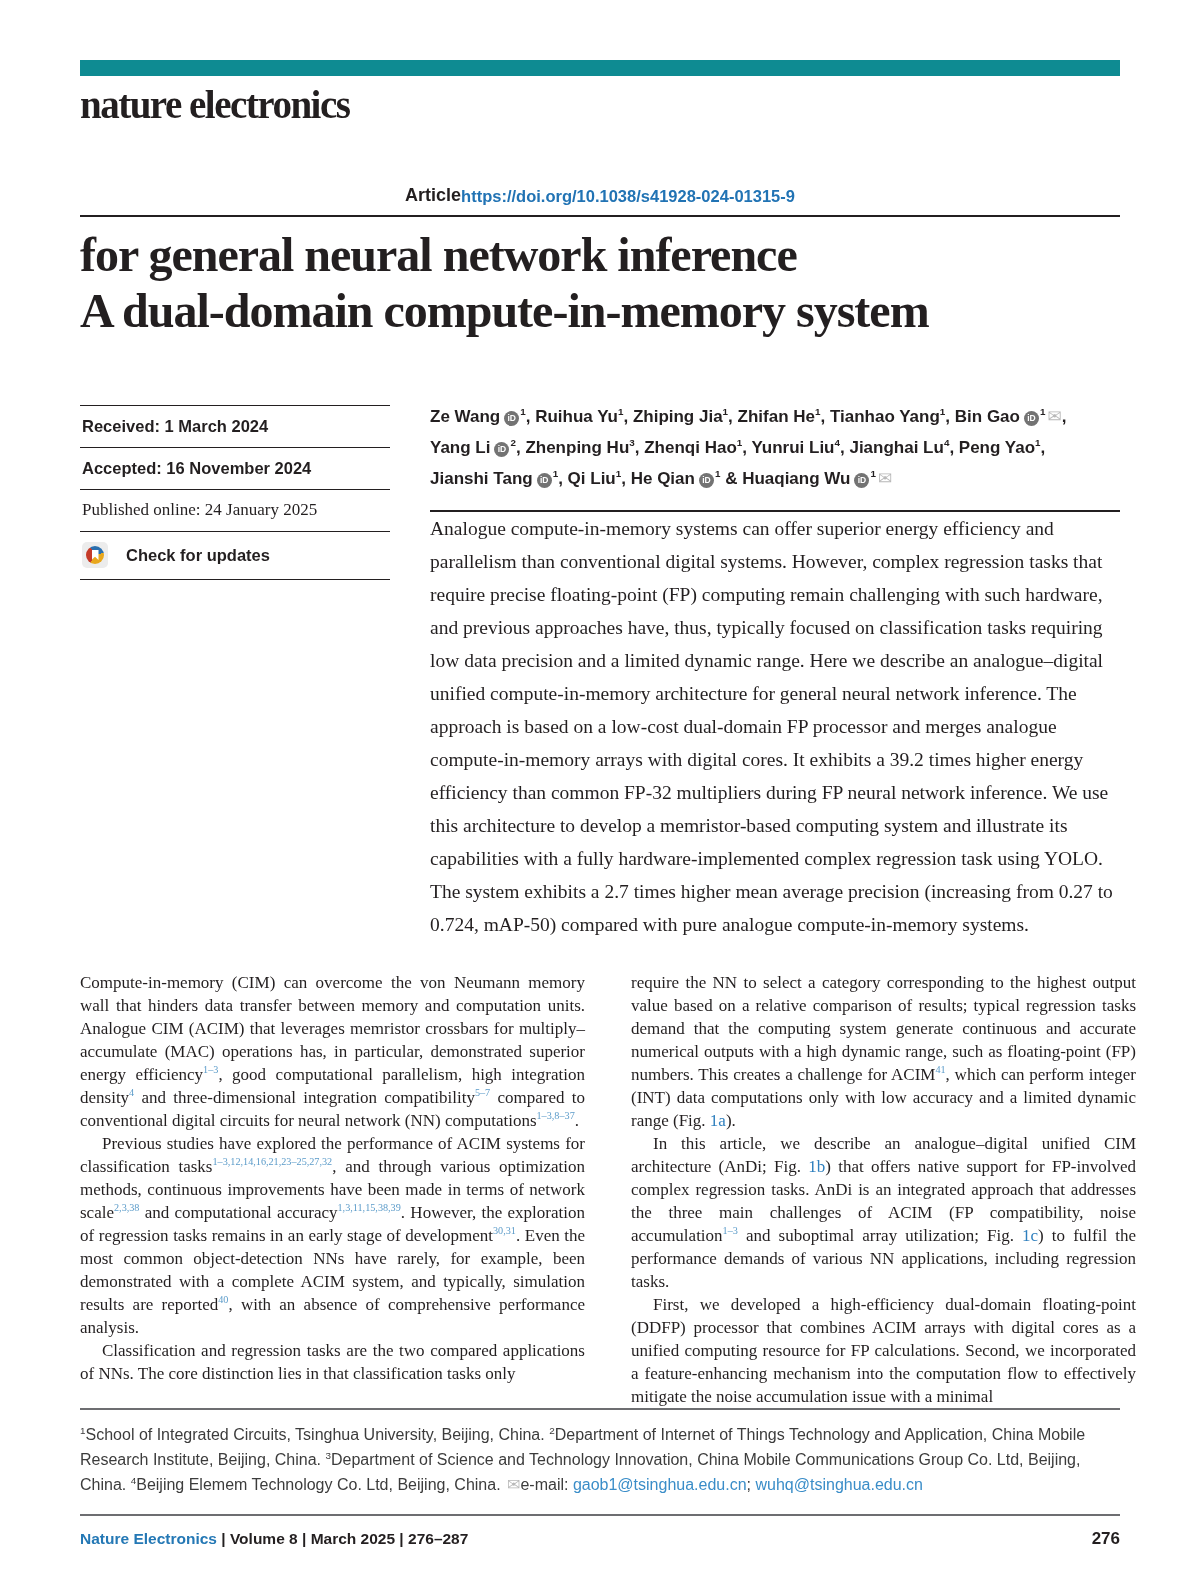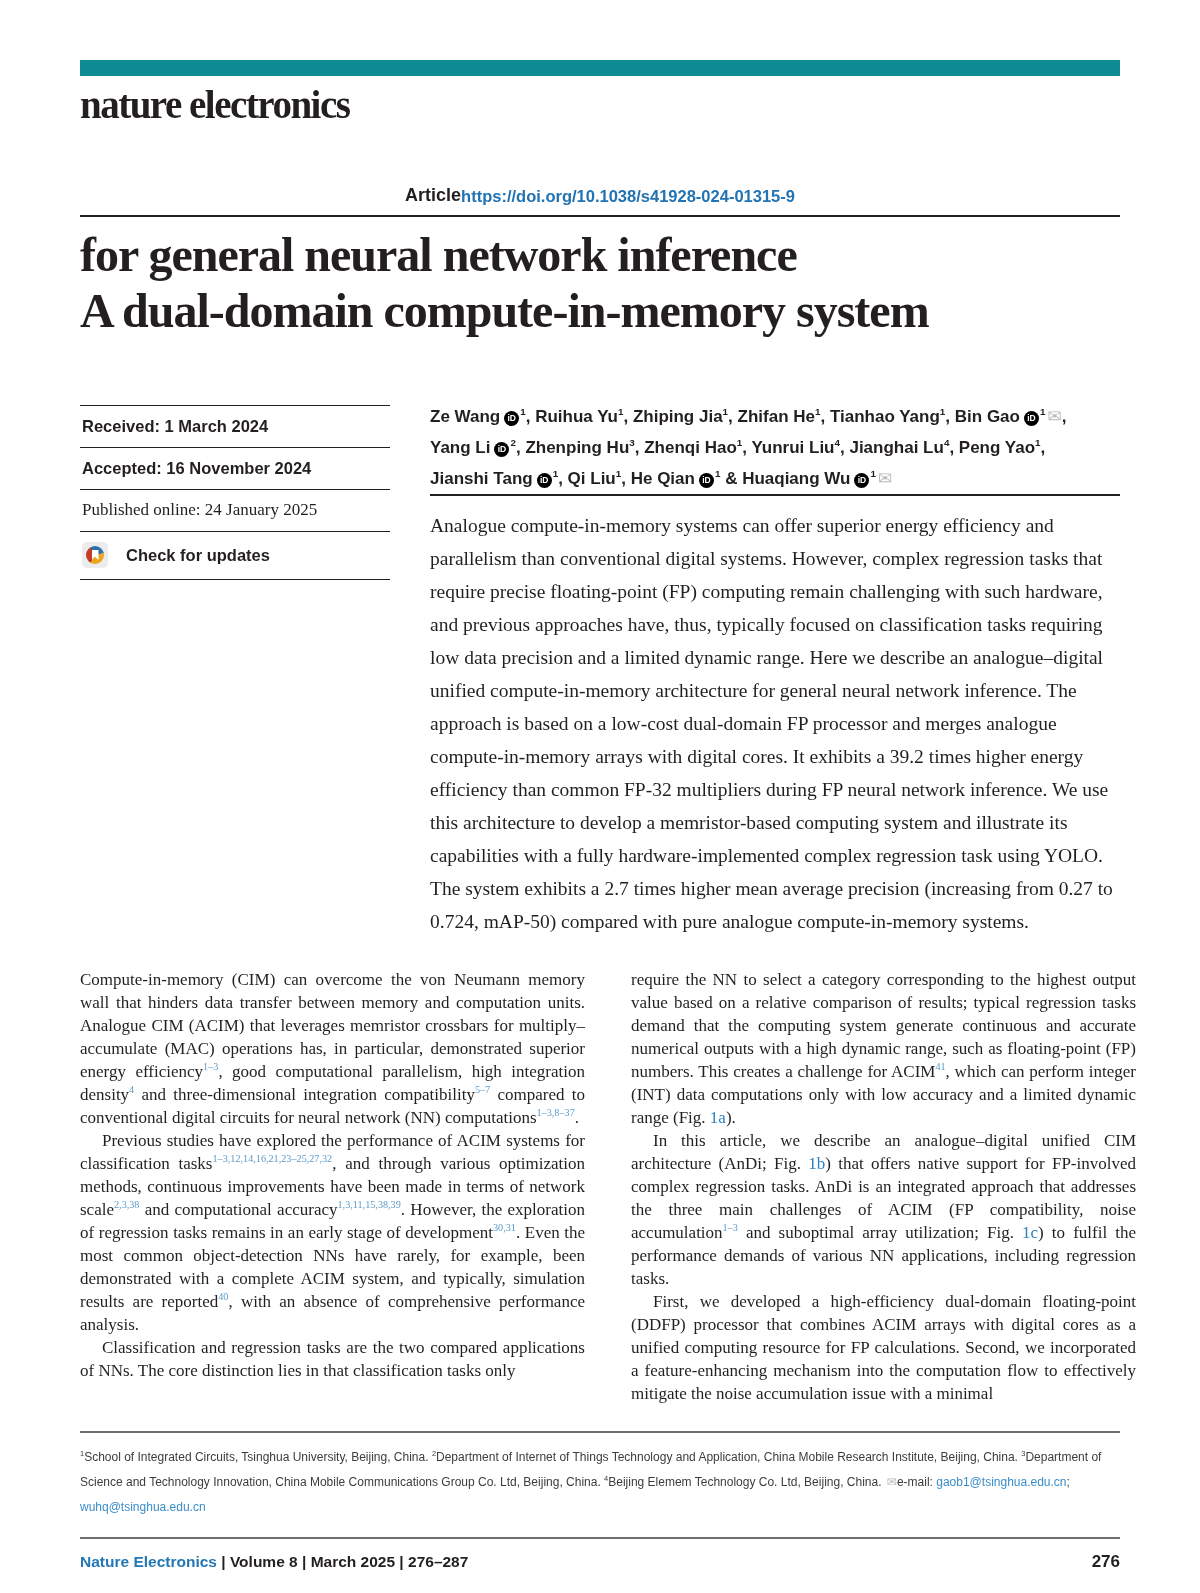--- a/index.html
+++ b/index.html
@@ -31,39 +31,39 @@
       background:conic-gradient(from 210deg,#c53a28 0 33%,#2a6fae 33% 63%,#e8a71c 63% 100%);
       display:flex;align-items:center;justify-content:center;}
   .cfu-bm{width:7px;height:10px;background:#ffffff;
       clip-path:polygon(0 0,100% 0,100% 100%,50% 68%,0 100%);}
 
   .right-col{flex:1;min-width:0;}
   .authors{font-weight:bold;font-size:17px;line-height:31px;margin-top:-4px;}
   .author-line{white-space:nowrap;}
   sup{line-height:0;}
   .au-sup{font-size:0.58em;}
-  .orcid{display:inline-block;width:15px;height:15px;border-radius:50%;background:#000000;
+  .orcid{display:inline-block;width:15px;height:15px;border-radius:50%;background:#737373;
          color:#fff;font-size:8.5px;font-weight:bold;text-align:center;line-height:15px;
          margin:0 1px 0 4px;vertical-align:1px;}
   .env{color:#b9b9b9;margin-left:2px;font-weight:normal;}
 
-  .abstract{border-top:2px solid #231f20;padding-top:13px;}
+  .abstract{border-top:2px solid #231f20;margin-top:16px;}
   .abstract-text{font-family:"Liberation Serif",serif;font-size:19.5px;line-height:33px;}
 
   .body-cols{display:flex;gap:46px;margin-top:30px;}
   .bcol{width:505px;flex-shrink:0;}
   .body-p{font-family:"Liberation Serif",serif;font-size:17px;line-height:23px;
           margin:0;text-align:justify;}
   .body-p.indent{text-indent:22px;}
   .cite{color:#5b9bc9;font-size:0.6em;cursor:pointer;}
   .fig-link{color:#2e7fbe;cursor:pointer;}
   .email-link{color:#3a8dc8;cursor:pointer;}
 
-  .affiliations{border-top:2px solid #6d6e71;margin-top:26px;padding-top:12px;
-                font-size:12px;line-height:25px;color:#3c3c3c;}
+  .affiliations{border-top:2px solid #6d6e71;padding-top:12px;
+                font-size:16px;line-height:25px;color:#3c3c3c;}
   .affiliations .au-sup{font-size:0.62em;}
 
   .footer{display:flex;justify-content:space-between;align-items:baseline;
           border-top:2px solid #6d6e71;margin-top:17px;padding-top:13px;}
   .footer-left{font-weight:bold;font-size:15.5px;}
   .footer-journal{color:#2478b5;cursor:pointer;}
   .page-num{font-weight:bold;font-size:17px;}
 </style>
 </head>
 <body>

